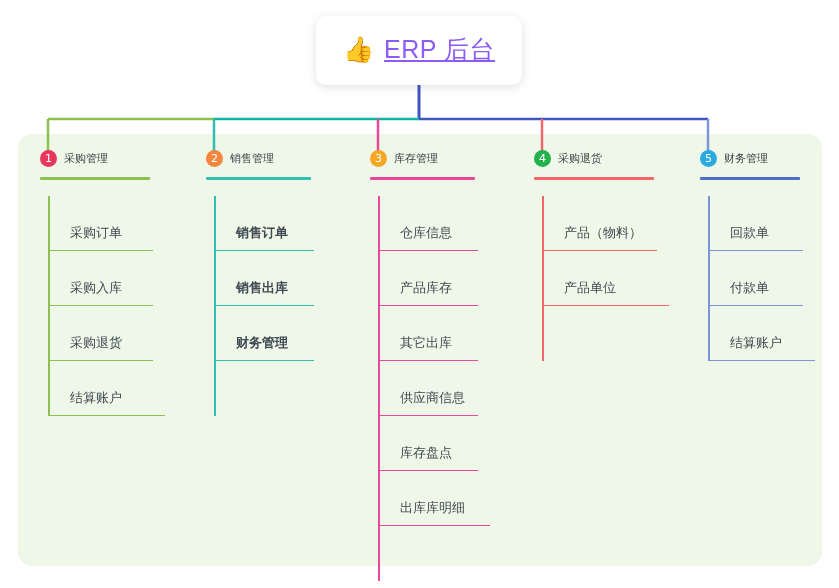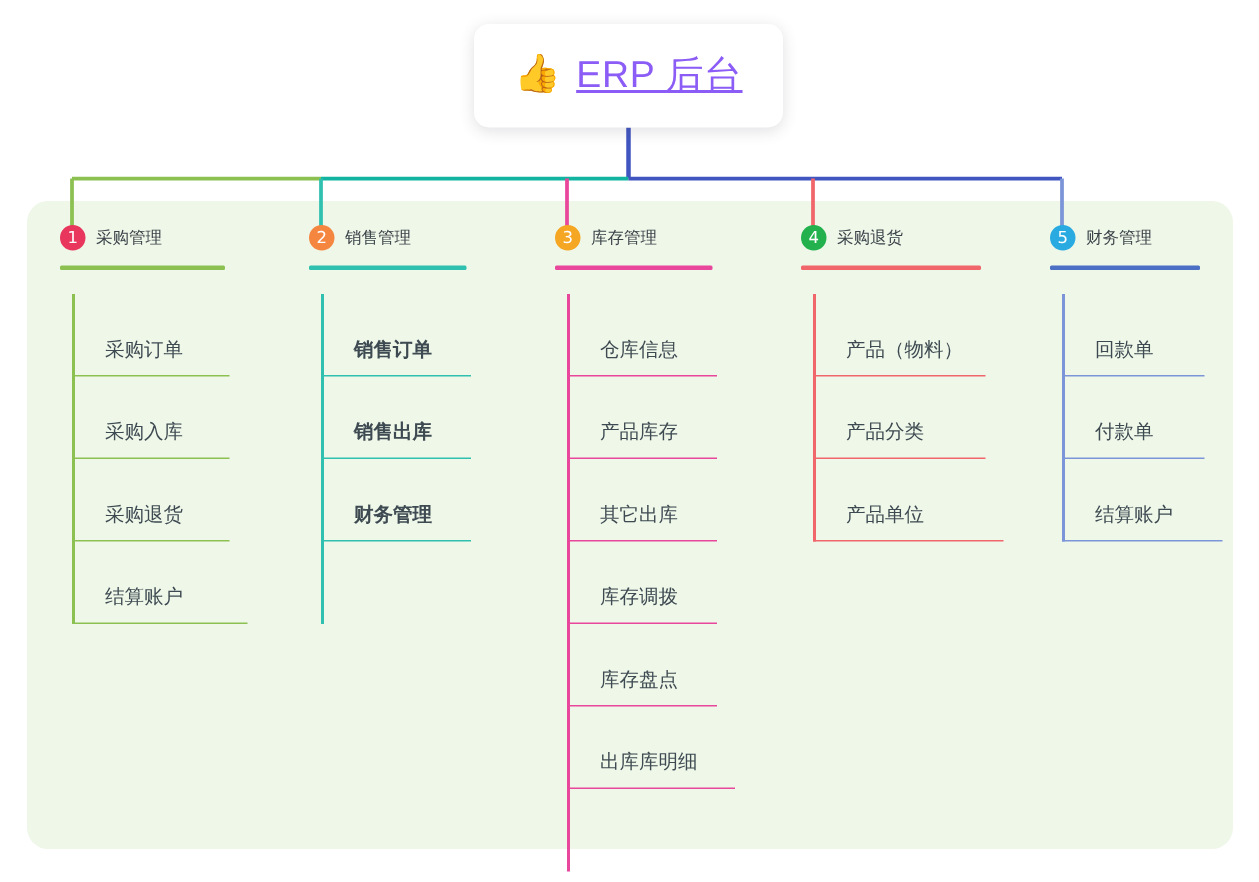--- a/index.html
+++ b/index.html
@@ -221,21 +221,21 @@
         </div>
         <div class="item">
           <span class="item-label">产品库存</span>
           <div class="item-rule" style="background: rgb(232, 71, 155); width: 100px;"></div>
         </div>
         <div class="item">
           <span class="item-label">其它出库</span>
           <div class="item-rule" style="background: rgb(232, 71, 155); width: 100px;"></div>
         </div>
         <div class="item">
-          <span class="item-label">库存调拨</span>
+          <span class="item-label">供应商信息</span>
           <div class="item-rule" style="background: rgb(232, 71, 155); width: 100px;"></div>
         </div>
         <div class="item">
           <span class="item-label">库存盘点</span>
           <div class="item-rule" style="background: rgb(232, 71, 155); width: 100px;"></div>
         </div>
         <div class="item">
           <span class="item-label">出库库明细</span>
           <div class="item-rule" style="background: rgb(232, 71, 155); width: 112px;"></div>
         </div>
@@ -247,24 +247,20 @@
         <span class="col-title">采购退货</span>
       </div>
       <div class="head-rule" style="background: rgb(240, 102, 107); width: 120px;"></div>
       <div class="items" style="margin-left: 8px;">
         <div class="spine" style="background: rgb(240, 102, 107); height: 165px;"></div>
         <div class="item">
           <span class="item-label">产品（物料）</span>
           <div class="item-rule" style="background: rgb(240, 102, 107); width: 115px;"></div>
         </div>
         <div class="item">
-          <span class="item-label">产品分类</span>
-          <div class="item-rule" style="background: rgb(240, 102, 107); width: 115px;"></div>
-        </div>
-        <div class="item">
           <span class="item-label">产品单位</span>
           <div class="item-rule" style="background: rgb(240, 102, 107); width: 127px;"></div>
         </div>
       </div>
     </div>
     <div class="column" style="left: 700px; width: 150px;">
       <div class="col-head">
         <span class="badge" style="background: rgb(41, 171, 226);">5</span>
         <span class="col-title">财务管理</span>
       </div>

